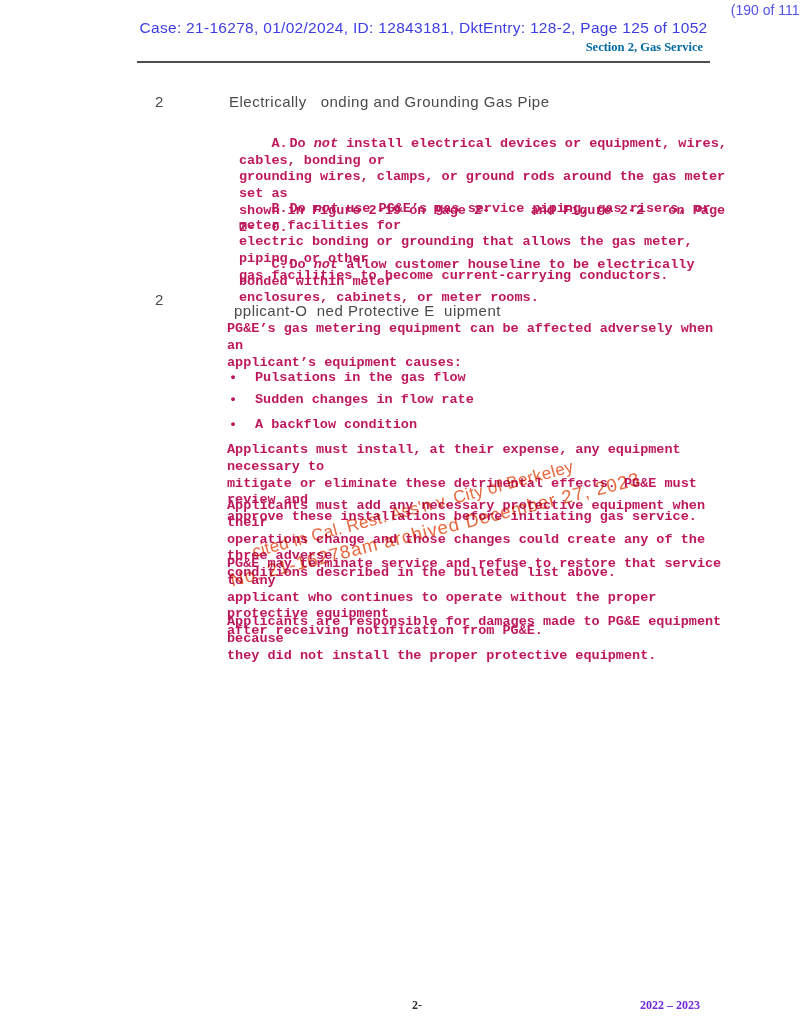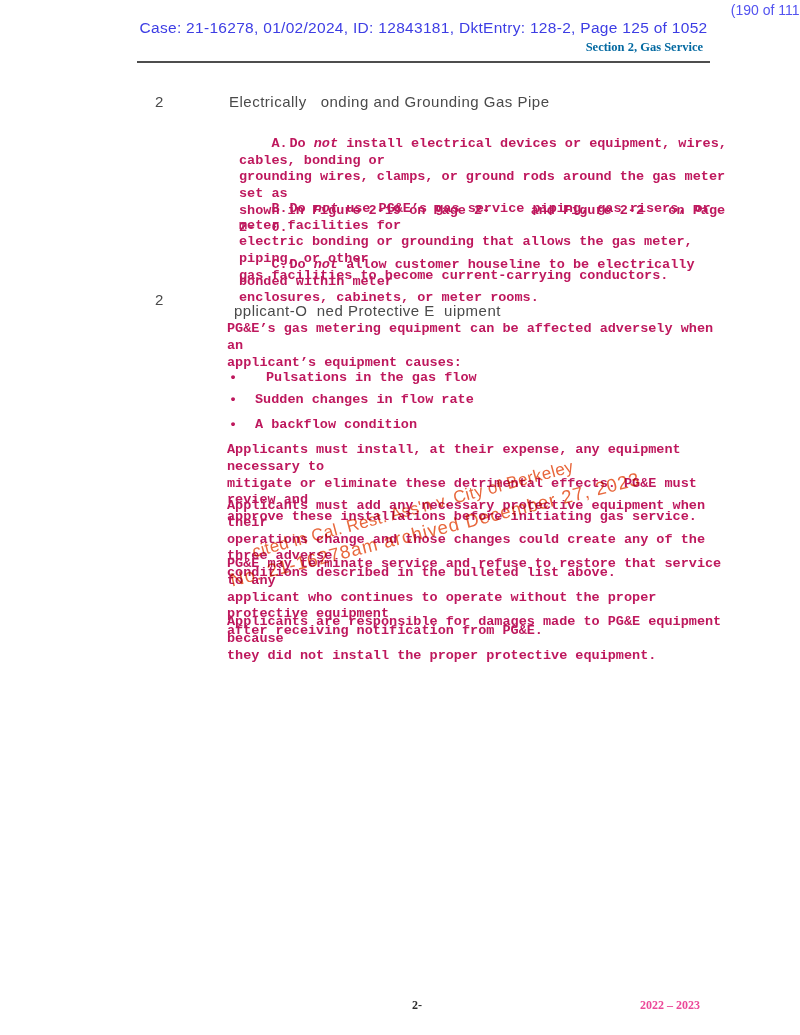--- a/index.html
+++ b/index.html
@@ -89,21 +89,21 @@
     transform: rotate(-14deg);
   }
 
   
   .footer-page {
     top: 998px; left: 388px;
     font-weight: bold; font-size: 12px; color: #2d2d2d;
   }
   .footer-edition {
     top: 998px; left: 450px; width: 226px; text-align: right;
-    font-weight: bold; font-size: 12px; color: #ec4899;
+    font-weight: bold; font-size: 12px; color: #6d28d9;
   }
 </style>
 </head>
 <body>
 
 <div id="page">
 
   <div class="abs stamp">(190 of 1117)</div>
   <div class="abs case-line">Case: 21-16278, 01/02/2024, ID: 12843181, DktEntry: 128-2, Page 125 of 1052</div>
   <div class="abs section-line">Section 2, Gas Service</div>
@@ -128,21 +128,21 @@
   </div>
 
   <div class="abs heading-num" style="left:131px; top:291px">2</div>
   <div class="abs heading-title" style="left:210px; top:302px">pplicant-O  ned Protective E  uipment</div>
 
   <div class="abs body-text para" style="left:203px; top:321px">PG&amp;E’s gas metering equipment can be affected adversely when an
 applicant’s equipment causes:</div>
 
   <div>
     <span class="abs body-text bullet-dot" style="left:205px; top:370px">•</span>
-    <span class="abs body-text bullet-text" style="left:242px; top:370px">Pulsations in the gas flow</span>
+    <span class="abs body-text bullet-text" style="left:231px; top:370px">Pulsations in the gas flow</span>
     <span class="abs body-text bullet-dot" style="left:205px; top:392px">•</span>
     <span class="abs body-text bullet-text" style="left:231px; top:392px">Sudden changes in flow rate</span>
     <span class="abs body-text bullet-dot" style="left:205px; top:417px">•</span>
     <span class="abs body-text bullet-text" style="left:231px; top:417px">A backflow condition</span>
   </div>
 
   <div class="abs body-text para" style="left:203px; top:498px">Applicants must add any necessary protective equipment when their
 operations change and those changes could create any of the three adverse
 conditions described in the bulleted list above.</div>
   <div class="abs body-text para" style="left:203px; top:442px">Applicants must install, at their expense, any equipment necessary to

